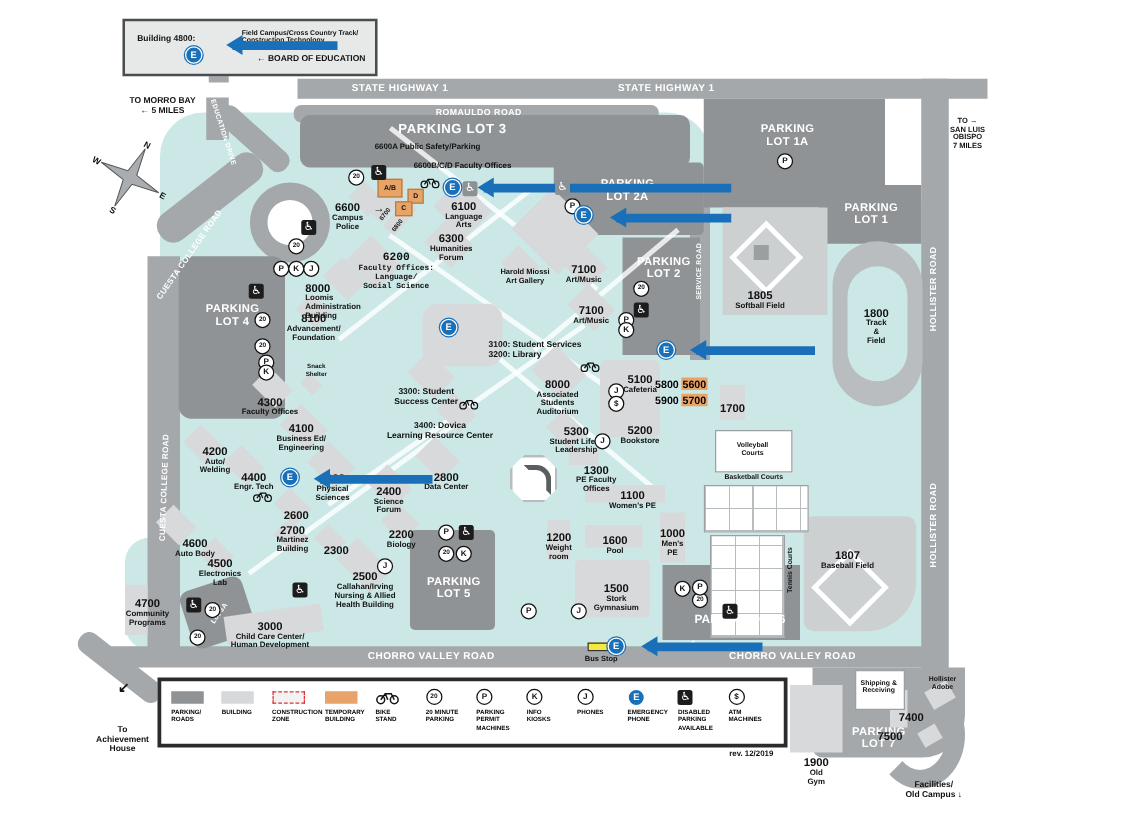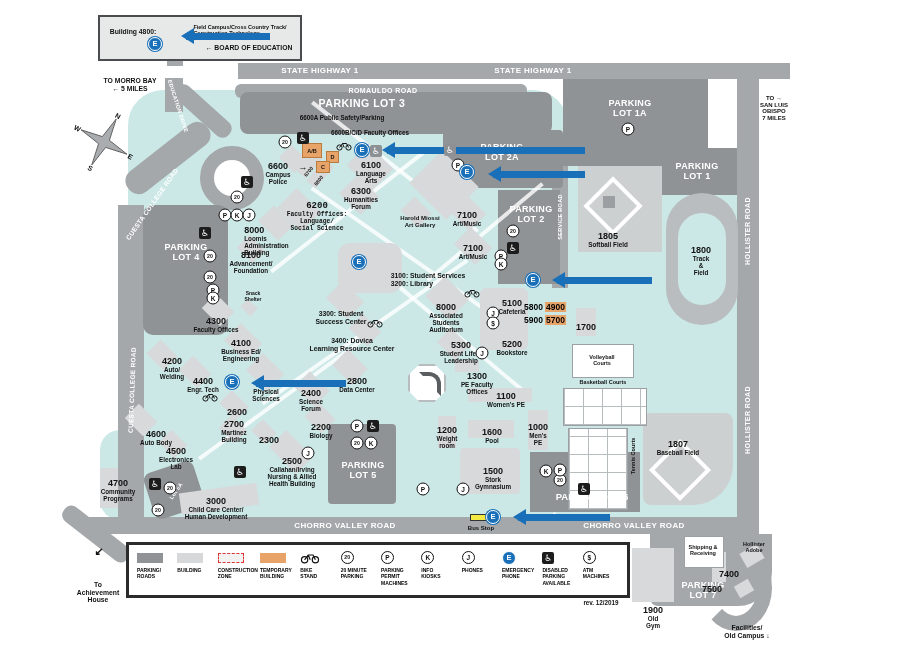--- a/index.html
+++ b/index.html
@@ -263,21 +263,21 @@
   <div class="lbl sl7" style="left:352px;top:345px;">3400: Dovica
 Learning Resource Center</div>
   <div class="lbl bl" style="left:446px;top:318px;">8000
 Associated
 Students
 Auditorium</div>
   <div class="lbl bl" style="left:512px;top:307px;">5100
 Cafeteria</div>
   <div class="pairnum" style="left:545px;top:307px;">
     <span>5800</span>
-    <span class="tmp">4900</span>
+    <span class="tmp">5600</span>
   </div>
   <div class="pairnum" style="left:545px;top:320px;">
     <span>5900</span>
     <span class="tmp">5700</span>
   </div>
   <div class="lbl bl" style="left:586px;top:327px;">1700</div>
   <div class="lbl bl" style="left:512px;top:348px;">5200
 Bookstore</div>
   <div class="lbl bl" style="left:461px;top:352px;">5300
 Student Life &amp;

